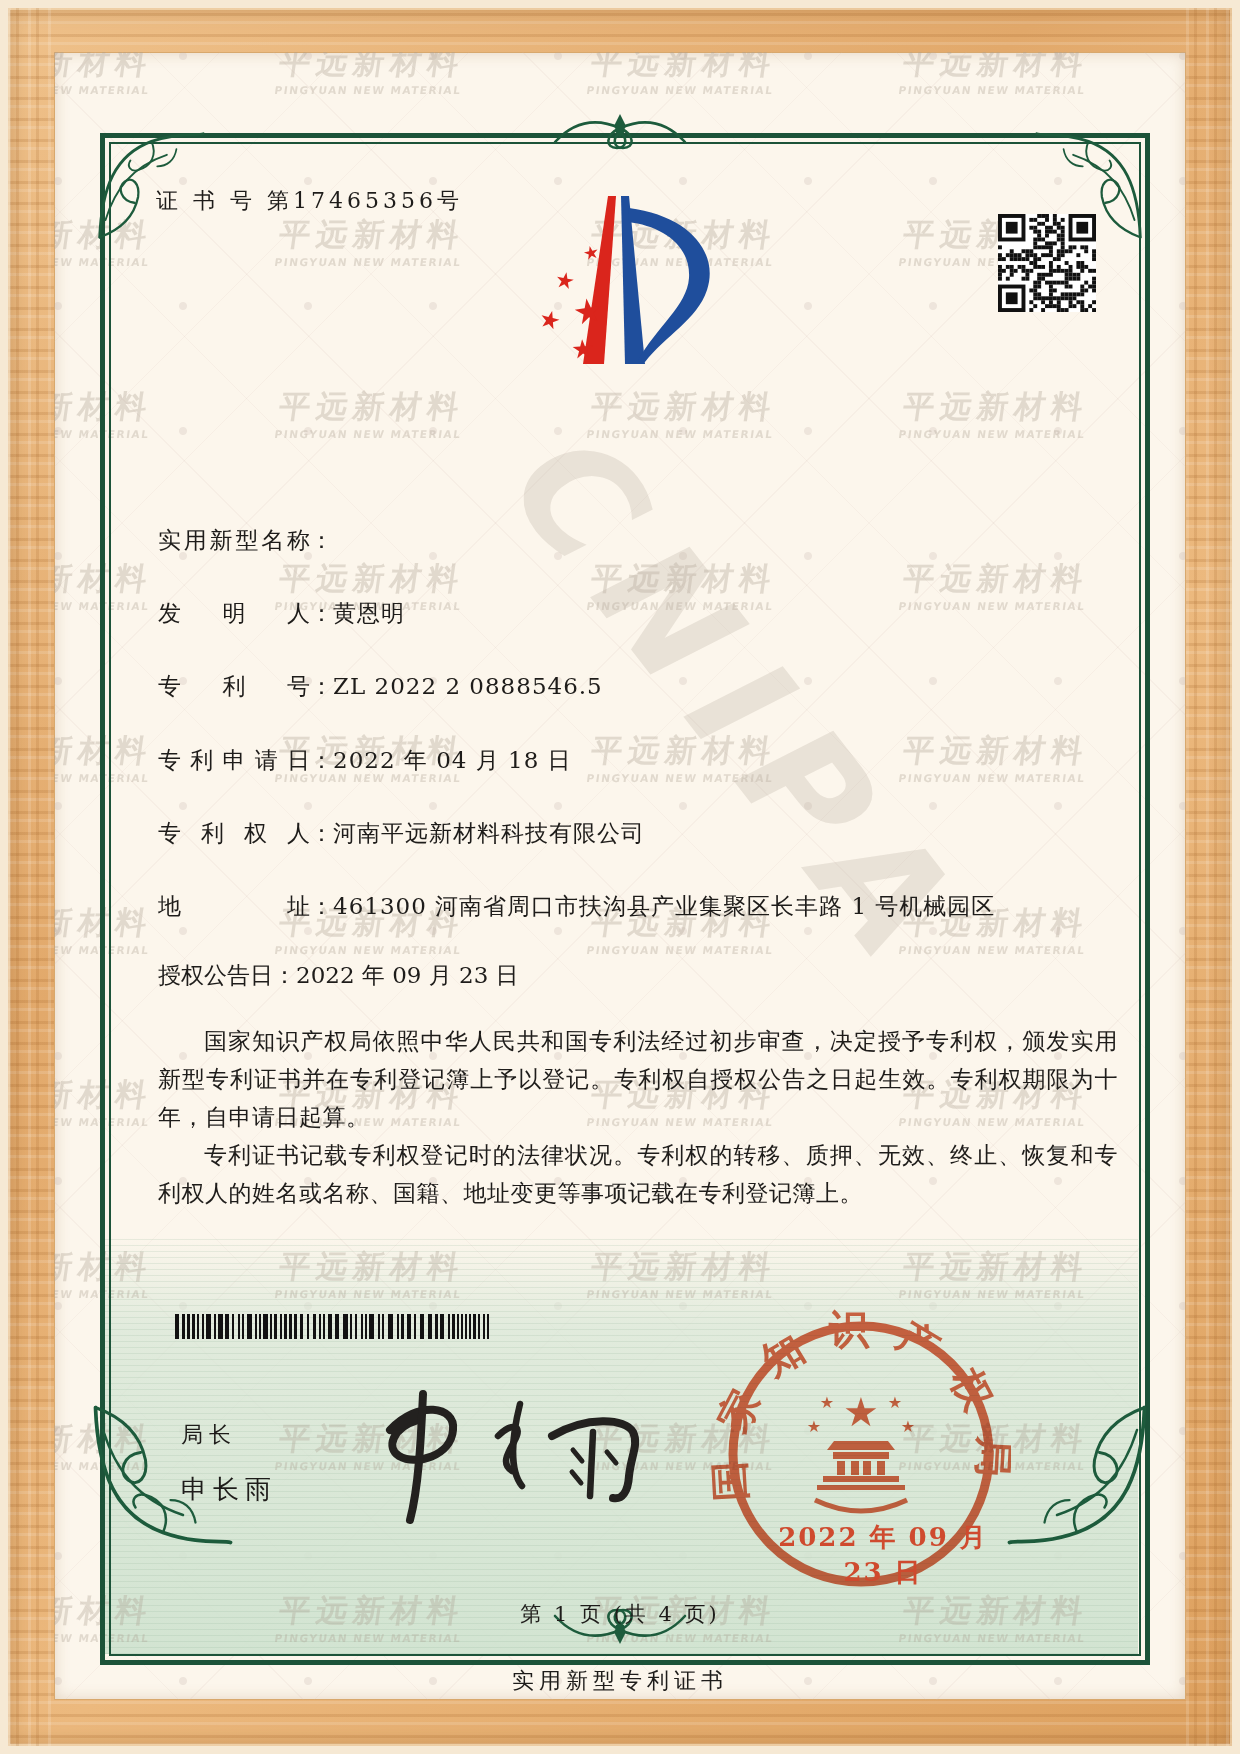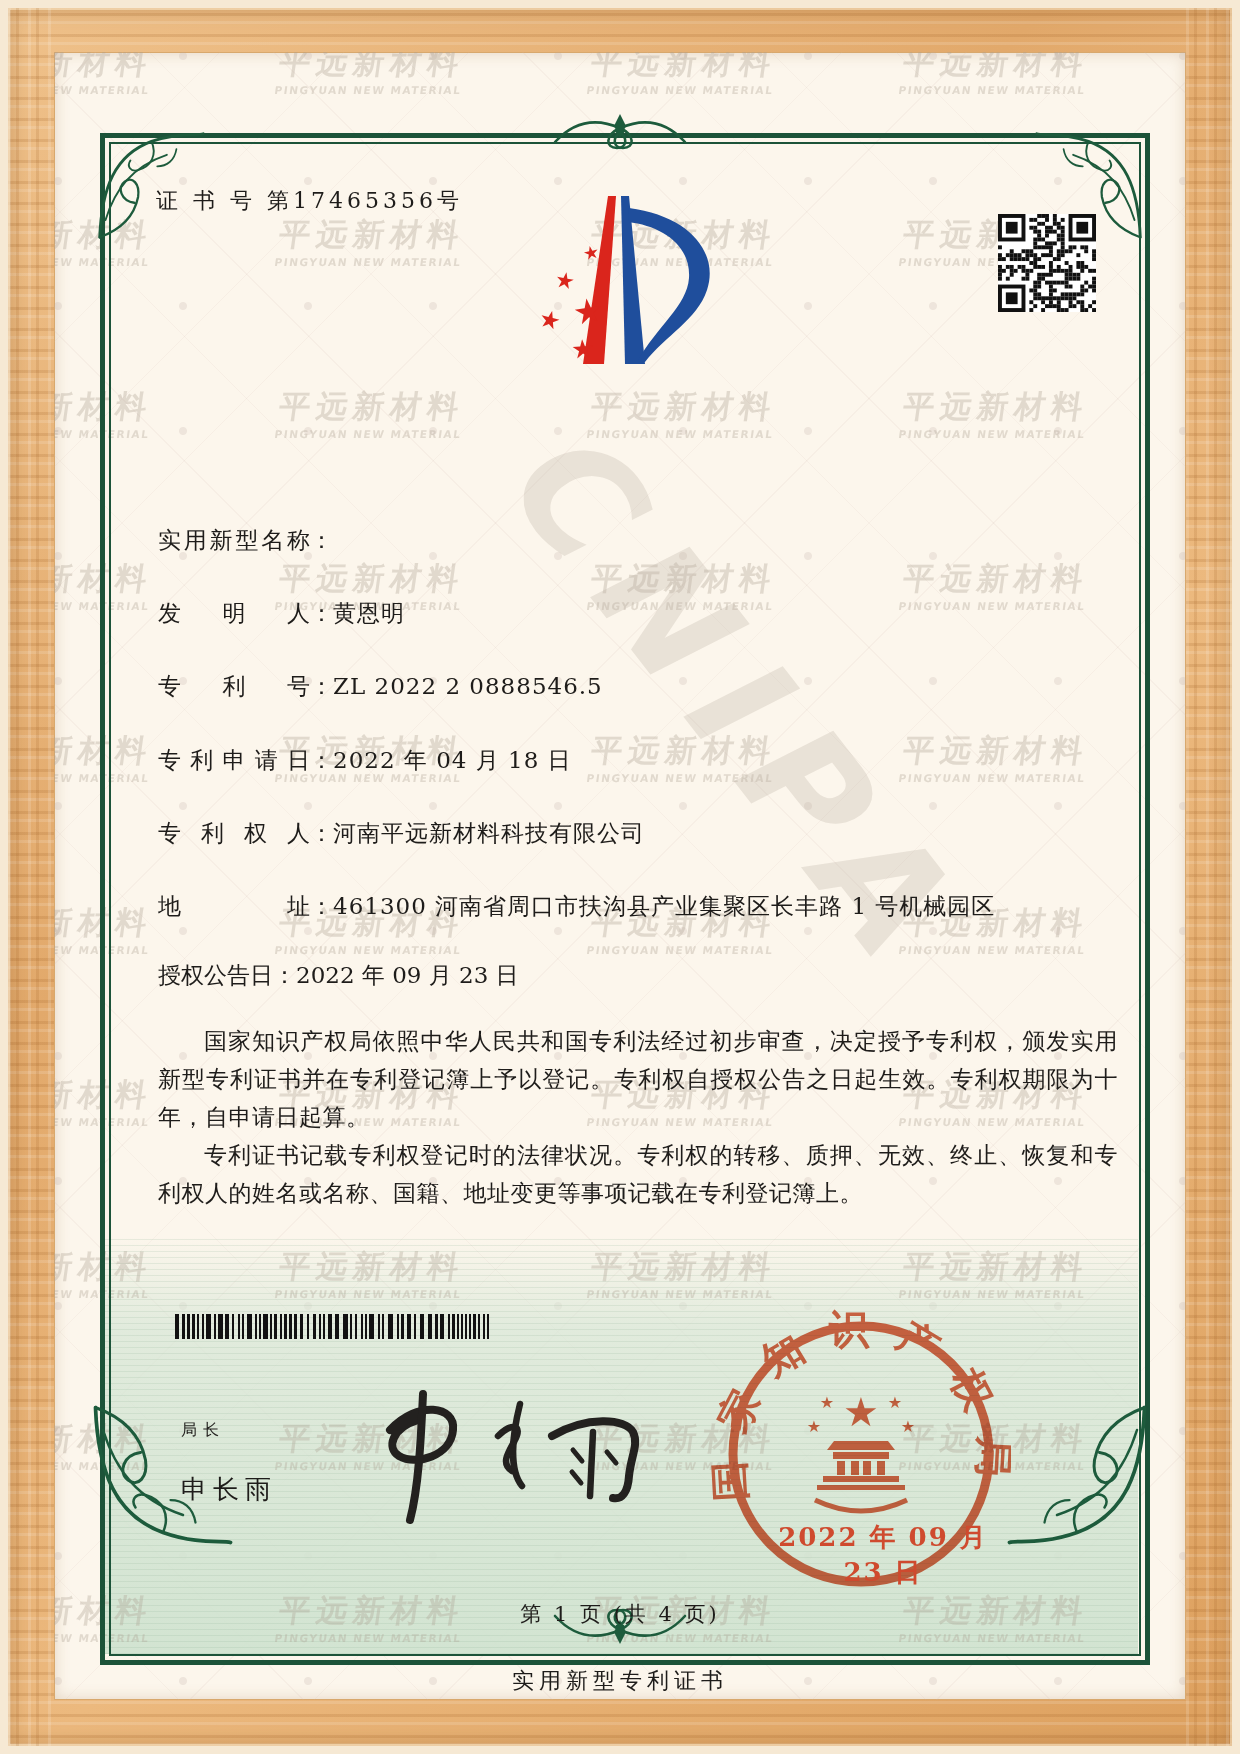--- a/index.html
+++ b/index.html
@@ -48,21 +48,21 @@
   .field-row{position:absolute;left:158px;right:138px;font-size:23px;line-height:41px;display:flex;align-items:flex-start;}
   .flabel{display:inline-block;width:152px;text-align:justify;text-align-last:justify;flex:0 0 152px;}
   .fcolon{flex:0 0 22px;}
   .fvalue{flex:1 1 auto;letter-spacing:1px;}
   .grant-row{position:absolute;left:158px;top:960px;right:120px;font-size:23px;display:flex;}
   .grant-left{width:482px;}
   .paras{position:absolute;left:158px;right:122px;top:1022px;font-size:23px;line-height:38px;
       text-align:justify;letter-spacing:.5px;}
   .paras p{margin:0;text-indent:2em;}
   .barcode{position:absolute;left:175px;top:1314px;width:320px;height:25px;}
-  .signer-title{position:absolute;left:181px;top:1420px;font-size:16px;letter-spacing:6px;font-family:Liberation Serif, serif;}
+  .signer-title{position:absolute;left:181px;top:1420px;font-size:22px;letter-spacing:6px;font-family:Liberation Serif, serif;}
   .signer-name{position:absolute;left:181px;top:1472px;font-size:26px;letter-spacing:6px;font-family:"DejaVu Sans","Liberation Sans",sans-serif;}
   .signature{position:absolute;left:360px;top:1378px;width:290px;height:150px;}
   .seal{position:absolute;left:711px;top:1304px;width:300px;height:300px;opacity:.88;mix-blend-mode:multiply;}
   .seal-date{position:absolute;left:758px;top:1520px;width:250px;font-size:26px;color:#cf4a2e;
       letter-spacing:2px;text-align:center;font-weight:bold;}
   .page-footer{position:absolute;left:100px;width:1040px;top:1600px;text-align:center;font-size:21px;letter-spacing:3px;}
   .note{position:absolute;left:100px;width:1040px;top:1666px;text-align:center;font-size:22px;letter-spacing:5px;}
 </style>
 </head>
 <body>

